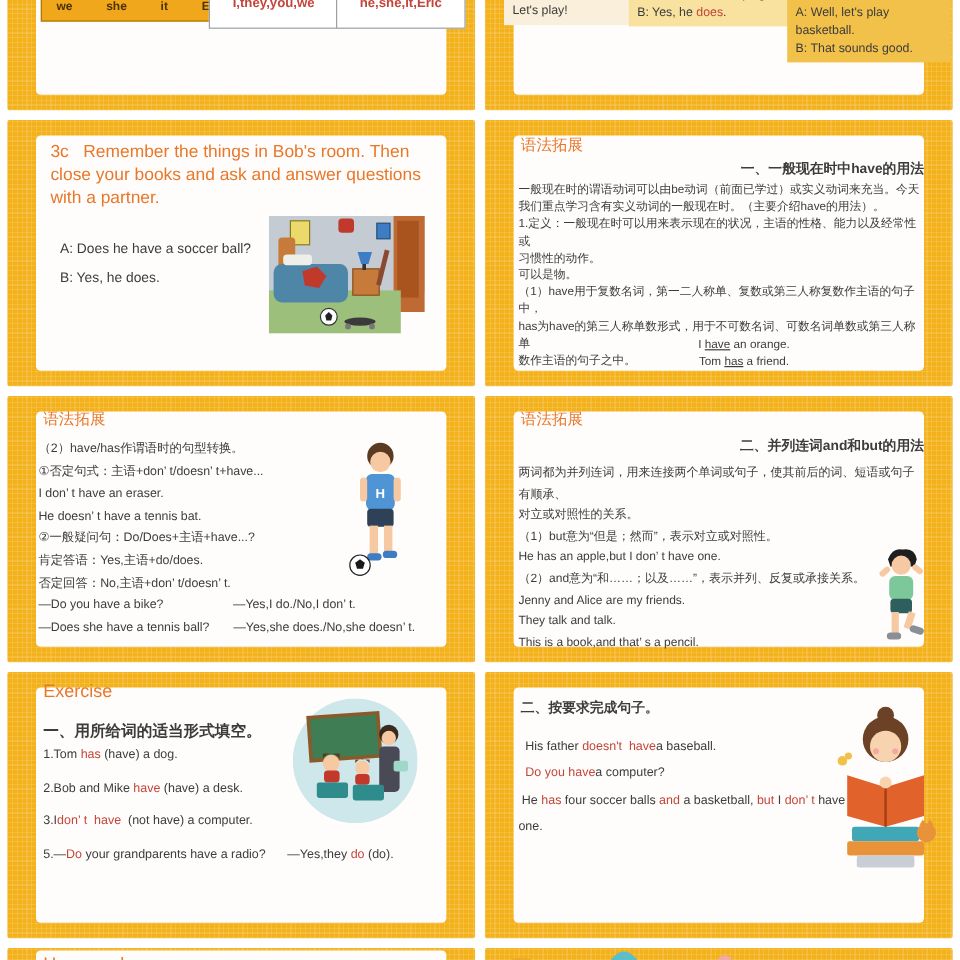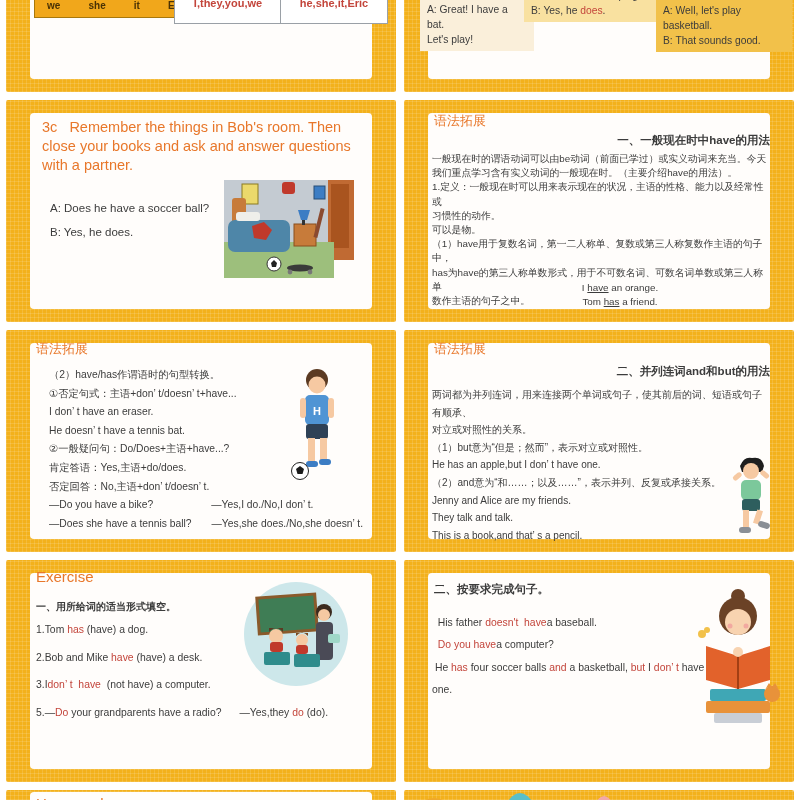--- a/index.html
+++ b/index.html
@@ -47,21 +47,20 @@
       <span>it</span>
       <span>Eric</span>
     </div>
   <div class="abs pron-cell" style="left:168px;top:112px;width:106px;height:40px">I,they,you,we</div>
   <div class="abs pron-cell" style="left:274px;top:112px;width:106px;height:40px">he,she,it,Eric</div>
 </div>
 
 <div class="slide" style="left:404px;top:-130px">
   <div class="panel"></div>
   <div class="abs dbox cream" style="left:16px;top:128px;width:100px">
-      <div class="ln"><span>A: Great! I have a bat.</span></div>
       <div class="ln"><span>Let's play!</span></div>
     </div>
   <div class="abs dbox lyellow" style="left:120px;top:114px;width:124px">
       <div class="ln"><span>A: </span><span class="red">Does</span><span> he have a ping</span></div>
       <div class="ln"><span></span></div>
       <div class="ln"><span>B: Yes, he </span><span class="red">does</span><span>.</span></div>
       <div class="ln"><span></span></div>
       <div class="ln"><span></span></div>
       <div class="ln"><span></span></div>
     </div>
@@ -118,21 +117,21 @@
     </div>
   <div class="abs g-body center" style="left:24px;top:181px;width:384px;line-height:13.5px">
       <div class="ln"><span>I </span><span class="u">have</span><span> an orange.</span></div>
       <div class="ln"><span>Tom </span><span class="u">has</span><span> a friend.</span></div>
     </div>
 </div>
 
 <div class="slide" style="left:6px;top:330px">
   <div class="panel"></div>
   <div class="abs orange-title" style="left:30px;top:10px;font-size:13px">语法拓展</div>
-  <div class="abs g-body2" style="left:43px;top:36px;width:334px">
+  <div class="abs g-body2" style="left:26px;top:36px;width:334px">
       <div class="ln"><span>（2）have/has作谓语时的句型转换。</span></div>
       <div class="ln"><span>①否定句式：主语+don’ t/doesn’ t+have...</span></div>
       <div class="ln"><span>I don’ t have an eraser.</span></div>
       <div class="ln"><span>He doesn’ t have a tennis bat.</span></div>
       <div class="ln"><span>②一般疑问句：Do/Does+主语+have...?</span></div>
       <div class="ln"><span>肯定答语：Yes,主语+do/does.</span></div>
       <div class="ln"><span>否定回答：No,主语+don’ t/doesn’ t.</span></div>
       <div class="ln"><span>—Do you have a bike?</span><span style="display: inline-block; width: 58px;"></span><span>—Yes,I do./No,I don’ t.</span></div>
       <div class="ln"><span>—Does she have a tennis ball?</span><span style="display: inline-block; width: 20px;"></span><span>—Yes,she does./No,she doesn’ t.</span></div>
     </div>
@@ -177,21 +176,21 @@
     <rect x="19" y="54" width="6" height="18" fill="#F6C9A2"></rect>
     <rect x="31" y="54" width="6" height="14" transform="rotate(18 34 61)" fill="#F6C9A2"></rect>
     <rect x="15" y="71" width="12" height="6" rx="3" fill="#8a8f96"></rect>
     <rect x="34" y="66" width="12" height="6" rx="3" transform="rotate(18 40 69)" fill="#8a8f96"></rect>
   </svg>
 </div>
 
 <div class="slide" style="left:6px;top:560px">
   <div class="panel"></div>
   <div class="abs orange-title" style="left:30px;top:8px;font-size:15px">Exercise</div>
-  <div class="abs dark bold" style="left:30px;top:40px;font-size:10px">一、用所给词的适当形式填空。</div>
+  <div class="abs dark bold" style="left:30px;top:40px;font-size:13px">一、用所给词的适当形式填空。</div>
   <div class="abs ex-items" style="left:30px;top:56px;width:336px">
       <div class="ln"><span>1.Tom </span><span class="red">has</span><span> (have) a dog.</span></div>
       <div class="ln"><span>2.Bob and Mike </span><span class="red">have</span><span> (have) a desk.</span></div>
       <div class="ln"><span>3.I</span><span class="red">don’ t  have</span><span>  (not have) a computer.</span></div>
       <div class="ln"><span>5.—</span><span class="red">Do</span><span> your grandparents have a radio?</span><span style="display: inline-block; width: 18px;"></span><span>—Yes,they </span><span class="red">do</span><span> (do).</span></div>
     </div>
   <svg class="abs" style="left:238px;top:22px" width="104" height="104" viewBox="0 0 104 104">
     <circle cx="52" cy="52" r="52" fill="#CDE7EA"></circle>
     <rect x="14" y="14" width="58" height="36" fill="#3F7D55" stroke="#8a5a2b" stroke-width="3" transform="rotate(-4 43 32)"></rect>
     <circle cx="80" cy="30" r="8" fill="#3a2a1e"></circle>

